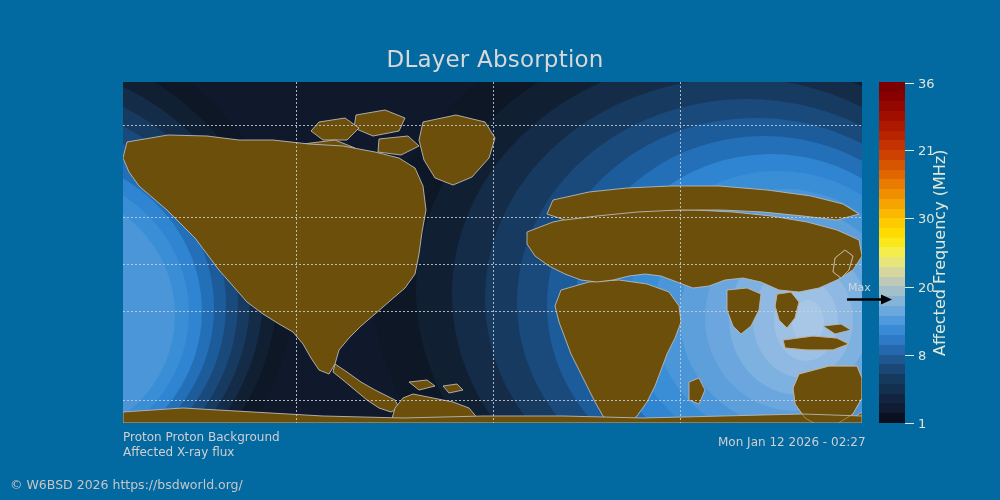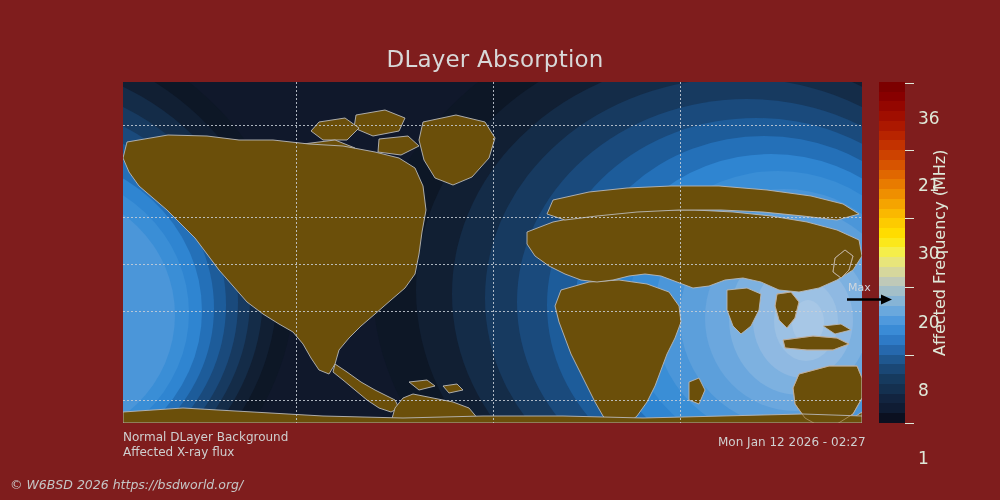--- a/index.html
+++ b/index.html
@@ -11,21 +11,21 @@
     width: 1000px;
     height: 500px;
     overflow: hidden;
     font-family: "DejaVu Sans", sans-serif;
     position: relative;
   }
 
   #app {
     position: absolute;
     inset: 0;
-    background: #7f1d1d;
+    background: #0369a1;
   }
 
   
   #title {
     position: absolute;
     left: 0;
     top: 48px;
     width: 990px;
     text-align: center;
     color: #d8d8d8;
@@ -78,25 +78,24 @@
     position: absolute;
     left: 26px;
     width: 9px;
     height: 1px;
     background: #dfe8d8;
   }
   .cb-label {
     position: absolute;
     left: 39px;
     color: #dfe8d8;
-    font-size: 17px;
+    font-size: 13px;
     line-height: 1;
     transform: translateY(-50%);
     white-space: nowrap;
-    margin-top: 35px;
   }
 
   #cb-axis-label {
     position: absolute;
     left: 928px;
     top: 82px;
     height: 341px;
     width: 22px;
     color: #dfe8d8;
     font-size: 16px;
@@ -135,21 +134,20 @@
   #foot-l1 { left: 123px; top: 431px; }
   #foot-l2 { left: 123px; top: 446px; }
   #foot-time { left: 718px; top: 436px; text-align: right; }
 
   #copyright {
     position: absolute;
     left: 10px;
     top: 479px;
     color: #c6c6c6;
     font-size: 12.5px;
-    font-style: italic;
     line-height: 1;
     white-space: nowrap;
   }
 </style>
 </head>
 <body>
 
 <div id="app">
 
   <div id="title">DLayer Absorption</div>
@@ -347,19 +345,19 @@
   <div id="cb-axis-label">Affected Frequency (MHz)</div>
 
   <div id="max-marker" style="top: 282.343px;">
     <span id="max-text">Max</span>
     <svg id="max-arrow" width="46" height="13" viewBox="0 0 46 13">
       <line x1="0" y1="6.5" x2="36" y2="6.5" stroke="#000" stroke-width="2.4"></line>
       <polygon points="34,1.5 45,6.5 34,11.5" fill="#000"></polygon>
     </svg>
   </div>
 
-  <div class="foot" id="foot-l1">Normal DLayer Background</div>
+  <div class="foot" id="foot-l1">Proton Proton Background</div>
   <div class="foot" id="foot-l2">Affected X-ray flux</div>
   <div class="foot" id="foot-time">Mon Jan 12 2026 - 02:27</div>
 
   <div id="copyright">© W6BSD 2026 https://bsdworld.org/</div>
 
 </div>
 
 </body></html>

